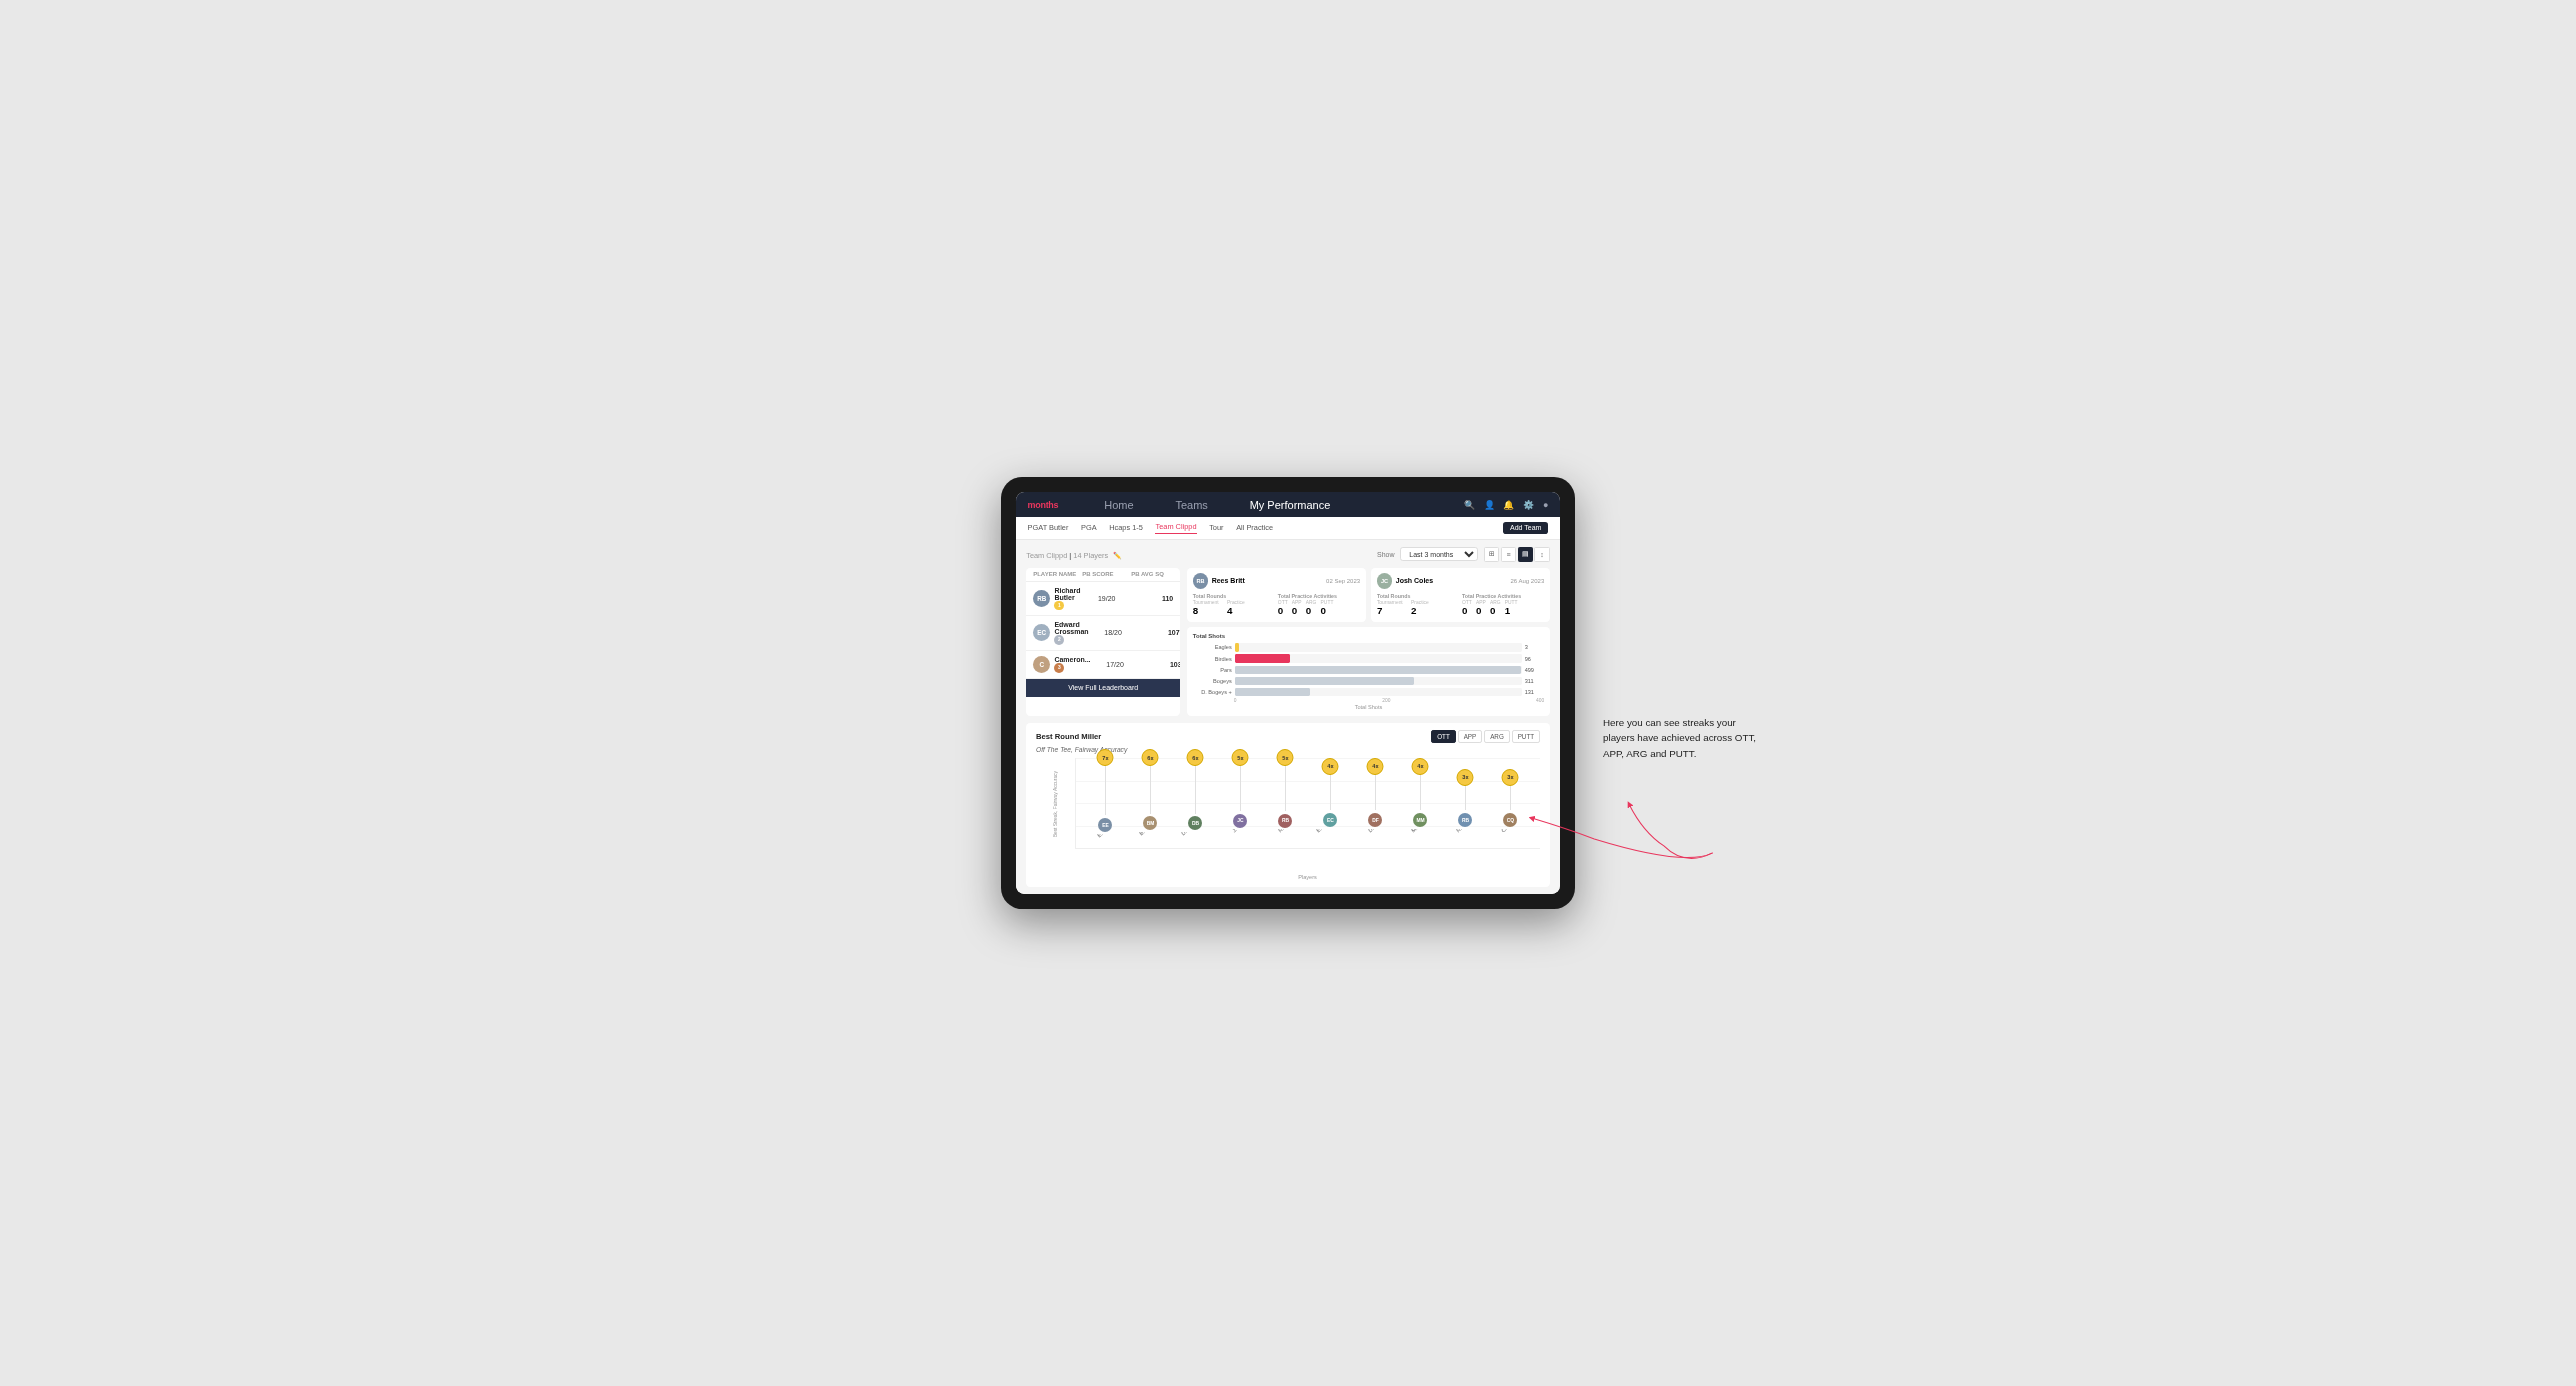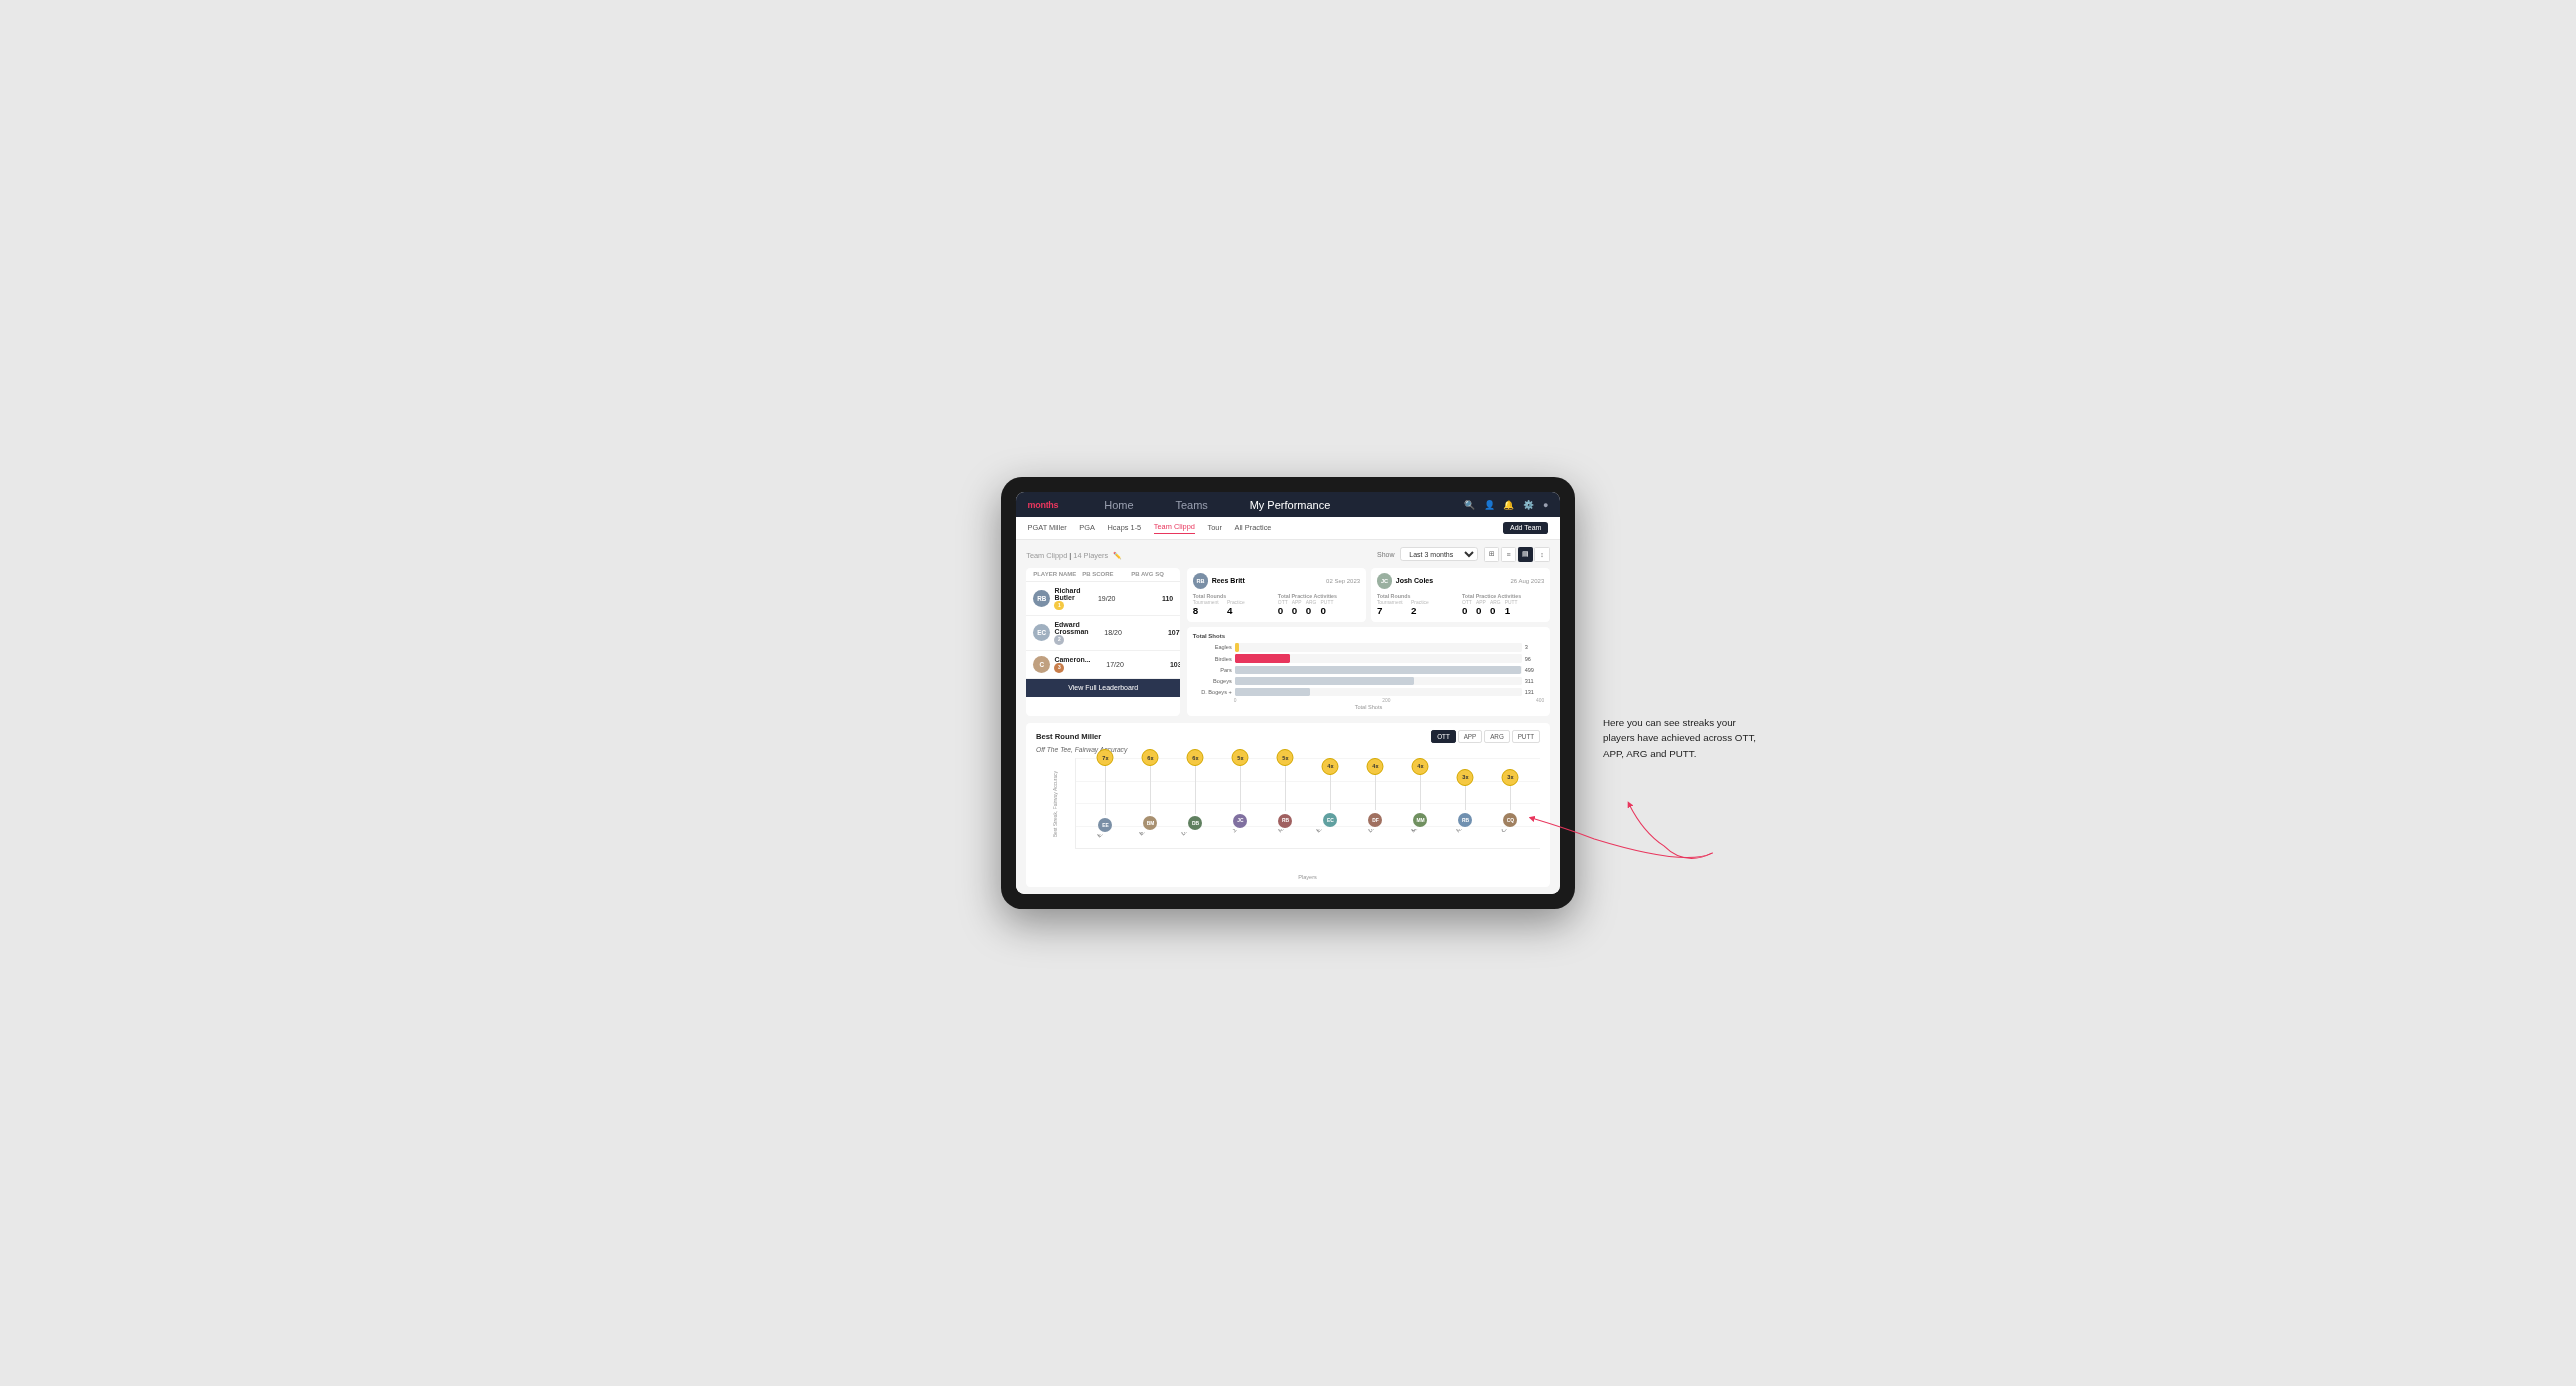--- a/index.html
+++ b/index.html
@@ -353,21 +353,21 @@
         <div class="nav-icons">
           <span class="nav-icon">🔍</span>
           <span class="nav-icon">👤</span>
           <span class="nav-icon">🔔</span>
           <span class="nav-icon">⚙️</span>
           <span class="nav-icon">●</span>
         </div>
       </nav>
 
       <div class="sub-nav">
-        <span class="sub-nav-link">PGAT Miller</span>
+        <span class="sub-nav-link">PGAT Butler</span>
         <span class="sub-nav-link">PGA</span>
         <span class="sub-nav-link">Hcaps 1-5</span>
         <span class="sub-nav-link active">Team Clippd</span>
         <span class="sub-nav-link">Tour</span>
         <span class="sub-nav-link">All Practice</span>
         <div class="sub-nav-spacer"></div>
         <button class="add-team-btn">Add Team</button>
       </div>
 
       <div class="main-content">

